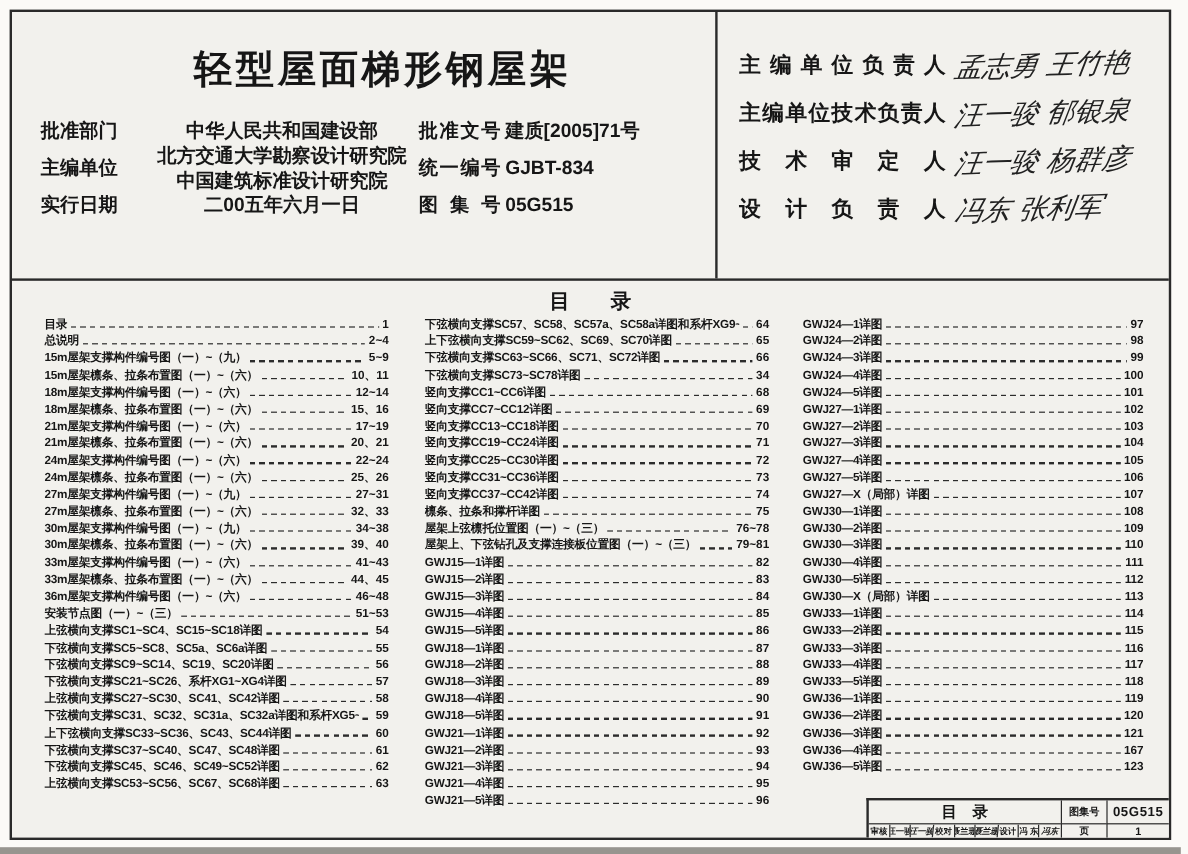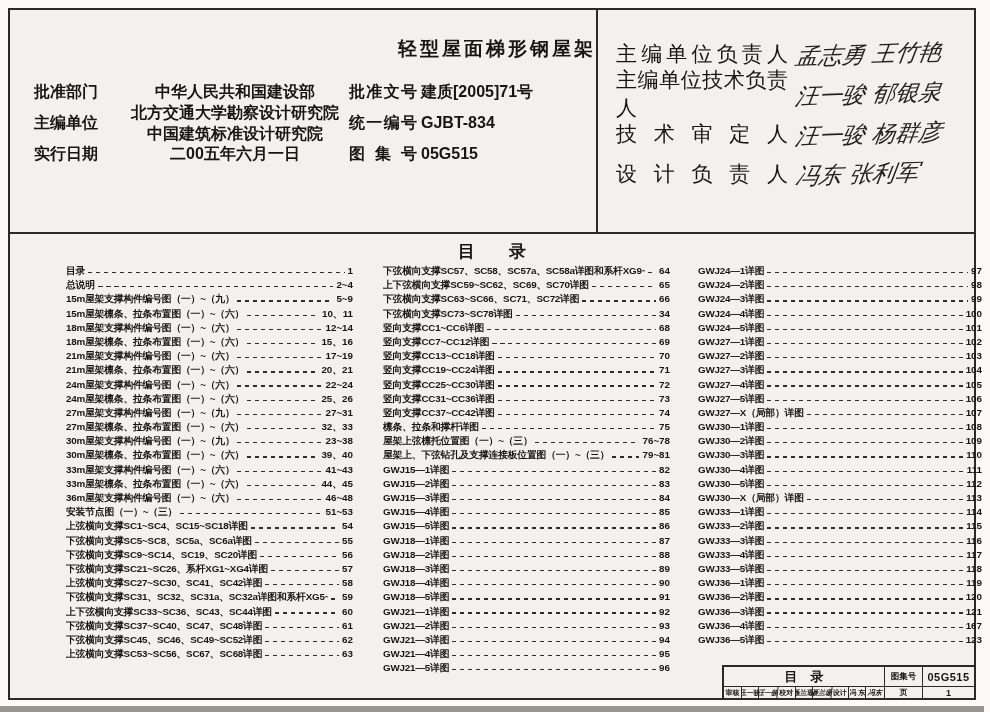--- a/index.html
+++ b/index.html
@@ -10,37 +10,37 @@
     color:#161616;
   }
   .scan-band{position:absolute;left:0;right:6px;bottom:0;height:6px;background:#97958f;}
   .page{
     position:absolute;left:8px;top:8px;width:968px;height:692px;
     border:2px solid #2a2a2a;background:#f2f1ed;box-sizing:border-box;
   }
   
   .header{position:absolute;left:0;top:0;right:0;height:222px;border-bottom:2px solid #2a2a2a;}
   .h-left{position:absolute;left:0;top:0;width:588px;height:100%;border-right:2px solid #2a2a2a;box-sizing:border-box;}
-  .doc-title{margin-top:26px;text-align:right;font-size:19px;font-weight:bold;letter-spacing:3px;margin-left:32px;}
+  .doc-title{margin-top:26px;text-align:center;font-size:32px;font-weight:bold;letter-spacing:3px;margin-left:32px;}
   .meta{margin-top:20px;padding-left:24px;display:grid;grid-template-columns:93px 222px 72px auto;row-gap:0;font-size:16px;font-weight:600;align-items:center;line-height:1.3;}
   .m-label{white-space:nowrap;}
   .m-label-j{width:68px;text-align:justify;text-align-last:justify;white-space:nowrap;}
   .m-val{white-space:nowrap;padding-right:6px;text-align:center;}
   .m-val2{white-space:nowrap;font-weight:600;}
   .h-right{position:absolute;left:588px;top:0;right:0;height:100%;padding:24px 0 0 18px;box-sizing:border-box;}
   .sig-row{height:40px;display:flex;align-items:center;}
-  .sig-label{width:172px;font-size:21px;font-weight:400;text-align:justify;text-align-last:justify;flex:none;}
+  .sig-label{width:172px;font-size:18px;font-weight:700;text-align:justify;text-align-last:justify;flex:none;}
   .hand{
     display:inline-block;margin-left:8px;font-size:23px;font-weight:500;
     font-family:"DejaVu Serif","Liberation Serif",serif;font-style:italic;
     transform:skewX(-10deg) rotate(-2deg);white-space:nowrap;color:#222;
   }
   
   .toc-heading{position:absolute;top:230px;left:0;width:100%;text-align:center;font-size:17px;font-weight:bold;}
-  .toc-col{position:absolute;top:254px;font-size:9.8px;font-weight:600;margin-left:29px;}
+  .toc-col{position:absolute;top:254px;font-size:9.8px;font-weight:600;}
   .toc-col-1{left:27px;width:287px;}
   .toc-col-2{left:344px;width:287px;}
   .toc-col-3{left:659px;width:284px;}
   .toc-row{display:flex;align-items:baseline;height:14.2px;line-height:14.2px;}
   .toc-row .t{white-space:nowrap;overflow:hidden;flex-shrink:1;min-width:0;letter-spacing:-0.2px;}
   .toc-row .leader{
     flex:1;min-width:8px;height:1.3px;align-self:center;margin:3px 3px 0;
     background:repeating-linear-gradient(90deg,#2c2c2c 0 4.5px,transparent 4.5px 8px);
   }
   .toc-row .p{white-space:nowrap;flex:none;}
@@ -171,21 +171,21 @@
         <span class="p">27~31</span>
       </div>
       <div class="toc-row">
         <span class="t">27m屋架檩条、拉条布置图（一）~（六）</span>
         <span class="leader"></span>
         <span class="p">32、33</span>
       </div>
       <div class="toc-row">
         <span class="t">30m屋架支撑构件编号图（一）~（九）</span>
         <span class="leader"></span>
-        <span class="p">23~38</span>
+        <span class="p">34~38</span>
       </div>
       <div class="toc-row">
         <span class="t">30m屋架檩条、拉条布置图（一）~（六）</span>
         <span class="leader"></span>
         <span class="p">39、40</span>
       </div>
       <div class="toc-row">
         <span class="t">33m屋架支撑构件编号图（一）~（六）</span>
         <span class="leader"></span>
         <span class="p">41~43</span>

